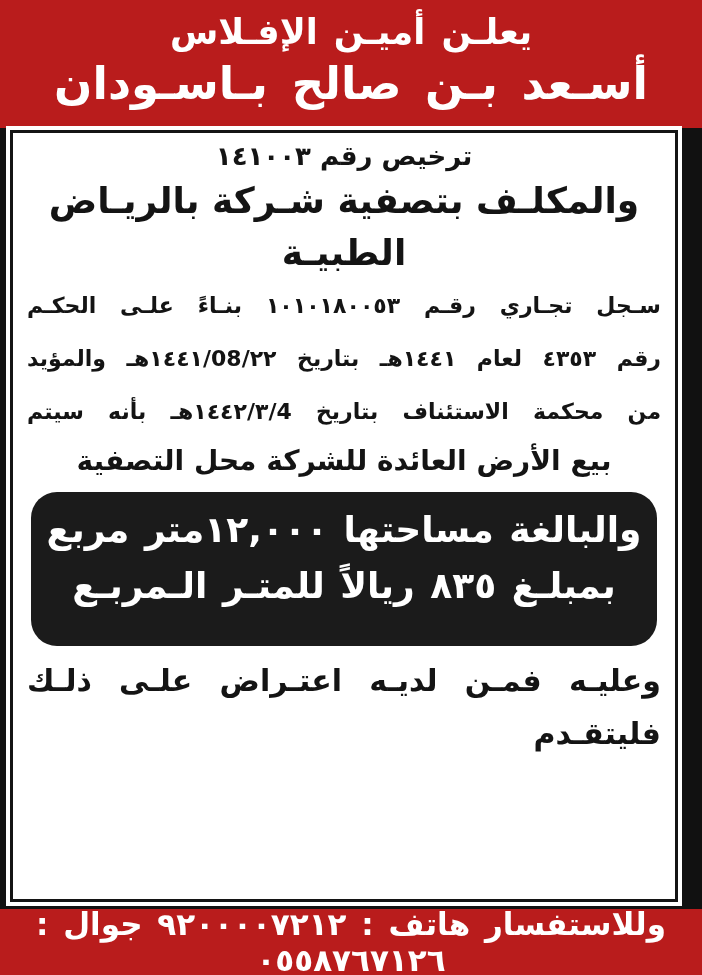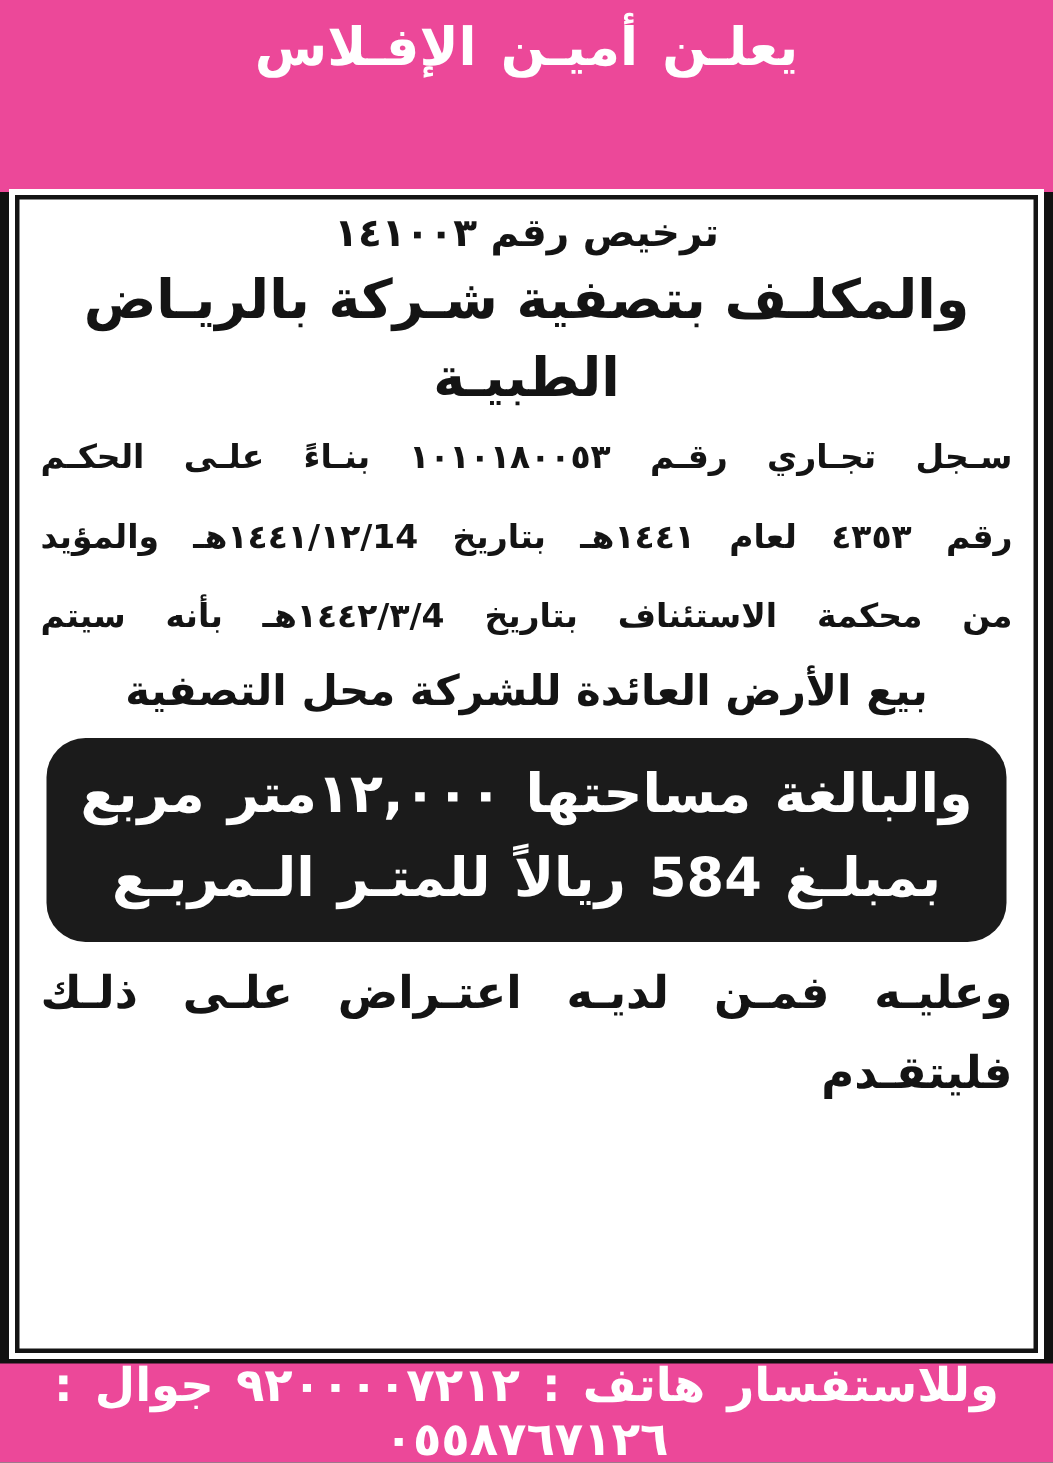--- a/index.html
+++ b/index.html
@@ -3,66 +3,67 @@
 <meta charset="utf-8">
 <style>
   html,body{margin:0;padding:0;}
   body{
     width:702px;height:975px;position:relative;
     background:#111111;
     font-family:"DejaVu Sans",sans-serif;
     -webkit-font-smoothing:antialiased;
     overflow:hidden;
   }
-  .band{position:absolute;left:0;right:0;background:#ec4899;color:#ffffff;text-align:center;}
+  .band{position:absolute;left:0;right:0;background:#b91c1c;color:#ffffff;text-align:center;}
   .band-top{top:0;height:128px;}
   .announce-line{font-size:35px;font-weight:bold;padding-top:9px;line-height:46px;word-spacing:4px;}
   .trustee-name{font-size:45px;font-weight:bold;line-height:58px;word-spacing:8px;}
   .panel{
-    position:absolute;left:10px;right:10px;top:130px;height:772px;
+    position:absolute;left:10px;right:24px;top:130px;height:772px;
     background:#ffffff;border:3px solid #141414;outline:4px solid #ffffff;
     box-sizing:border-box;padding:4px 14px 0 14px;color:#141414;
   }
   .center{text-align:center;}
   .just{text-align:justify;text-align-last:justify;}
   .license-line{font-size:26px;font-weight:bold;line-height:38px;}
   .company-line{font-size:36px;font-weight:bold;line-height:52px;}
   .body-line{font-size:22px;font-weight:bold;line-height:53px;}
   .sale-line{font-size:28px;font-weight:bold;line-height:46px;}
   .highlight-box{
     background:#1b1b1b;color:#ffffff;border-radius:26px;
-    margin:8px 4px;padding:10px 12px 14px 12px;text-align:center;
+    margin:8px 4px;padding:10px 12px 32px 12px;text-align:center;
   }
   .hl-line{font-size:36px;font-weight:bold;line-height:56px;word-spacing:3px;}
   .para2-line{font-size:30px;font-weight:bold;line-height:53px;}
   .band-bottom{
     bottom:0;height:66px;display:flex;align-items:center;justify-content:flex-start;
   }
   .inquiry-line{font-size:31px;font-weight:bold;width:100%;text-align:center;word-spacing:4px;}
 </style>
 </head>
 <body>
 
 <div class="band band-top">
   <div class="announce-line">يعلـن أميـن الإفـلاس</div>
+  <div class="trustee-name">أسـعد بـن صالح بـاسـودان</div>
 </div>
 
 <div class="panel">
   <div class="license-line center">ترخيص رقم ١٤١٠٠٣</div>
   <div class="company-line center">والمكلـف بتصفية شـركة بالريـاض الطبيـة</div>
 
   <div class="body-line just">سـجل تجـاري رقـم ١٠١٠١٨٠٠٥٣ بنـاءً علـى الحكـم</div>
-  <div class="body-line just">رقم ٤٣٥٣ لعام ١٤٤١هـ بتاريخ ١٤٤١/١٢/14هـ والمؤيد</div>
+  <div class="body-line just">رقم ٤٣٥٣ لعام ١٤٤١هـ بتاريخ ١٤٤١/08/٢٢هـ والمؤيد</div>
   <div class="body-line just">من محكمة الاستئناف بتاريخ ١٤٤٢/٣/4هـ بأنه سيتم</div>
 
   <div class="sale-line center">بيع الأرض العائدة للشركة محل التصفية</div>
 
   <div class="highlight-box">
     <div class="hl-line">والبالغة مساحتها ١٢,٠٠٠متر مربع</div>
-    <div class="hl-line">بمبلـغ 584 ريالاً للمتـر الـمربـع</div>
+    <div class="hl-line">بمبلـغ ٨٣٥ ريالاً للمتـر الـمربـع</div>
   </div>
 
   <div class="para2-line just">وعليـه فمـن لديـه اعتـراض علـى ذلـك فليتقـدم</div>
 
 </div>
 
 <div class="band band-bottom">
   <div class="inquiry-line">وللاستفسار هاتف : ٩٢٠٠٠٠٧٢١٢ جوال : ٠٥٥٨٧٦٧١٢٦</div>
 </div>
 

